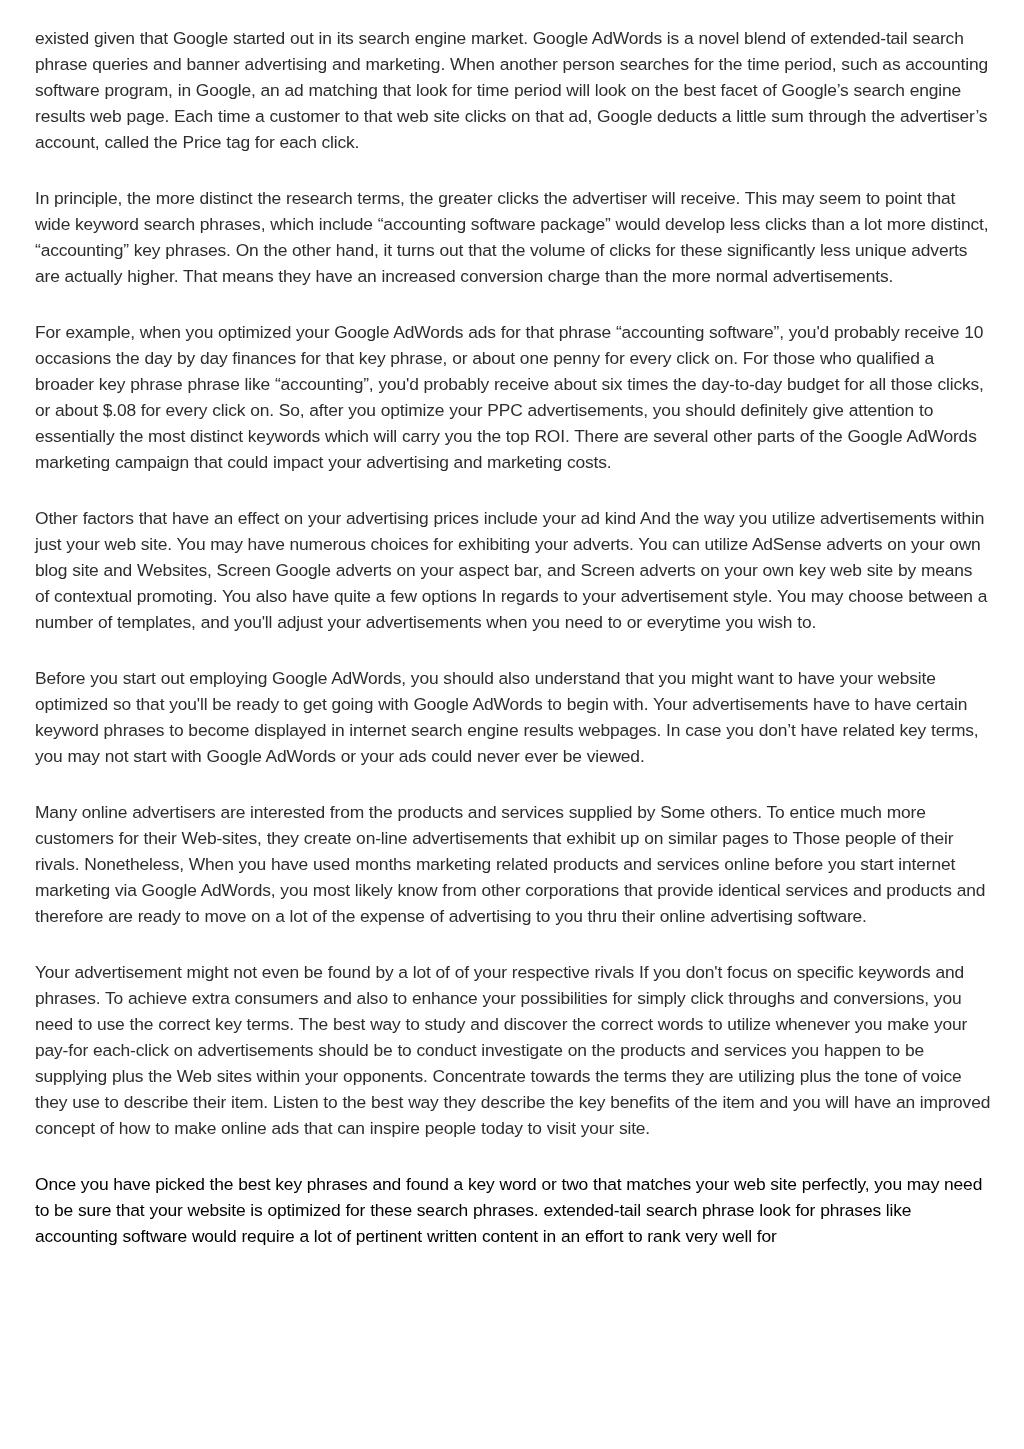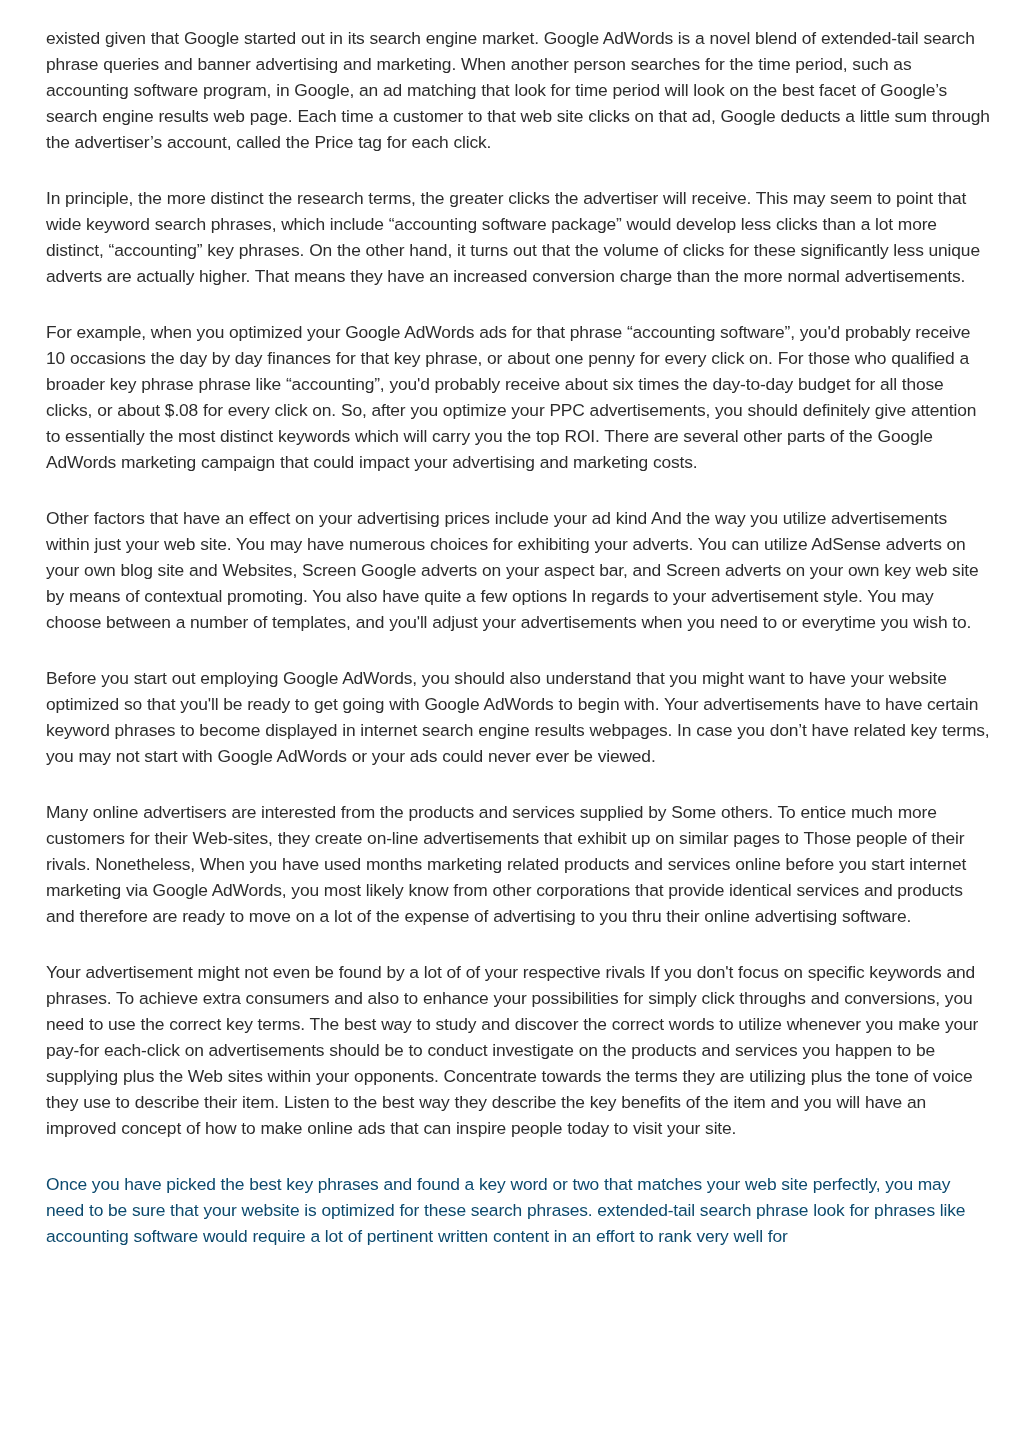--- a/index.html
+++ b/index.html
@@ -9,21 +9,21 @@
   }
   body {
     width: 1024px;
     height: 1449px;
     overflow: hidden;
   }
   .doc-page {
     box-sizing: border-box;
     width: 1024px;
     height: 1449px;
-    padding: 25px 33px 0 46px;
+    padding: 25px 33px 0 35px;
     background: #ffffff;
   }
   .doc-page p {
     margin: 0 0 30px 0;
     font-family: "Liberation Sans", "DejaVu Sans", sans-serif;
     font-size: 17.4px;
     line-height: 26px;
     letter-spacing: -0.15px;
     color: #2d2d2d;
     text-align: left;
@@ -34,14 +34,14 @@
 <body style="background: rgb(255, 255, 255);">
 
 <div class="doc-page">
   <p style="color: rgb(45, 45, 45);">existed given that Google started out in its search engine market. Google AdWords is a novel blend of extended-tail search phrase queries and banner advertising and marketing. When another person searches for the time period, such as accounting software program, in Google, an ad matching that look for time period will look on the best facet of Google’s search engine results web page. Each time a customer to that web site clicks on that ad, Google deducts a little sum through the advertiser’s account, called the Price tag for each click.</p>
   <p style="color: rgb(45, 45, 45);">In principle, the more distinct the research terms, the greater clicks the advertiser will receive. This may seem to point that wide keyword search phrases, which include “accounting software package” would develop less clicks than a lot more distinct, “accounting” key phrases. On the other hand, it turns out that the volume of clicks for these significantly less unique adverts are actually higher. That means they have an increased conversion charge than the more normal advertisements.</p>
   <p style="color: rgb(45, 45, 45);">For example, when you optimized your Google AdWords ads for that phrase “accounting software”, you'd probably receive 10 occasions the day by day finances for that key phrase, or about one penny for every click on. For those who qualified a broader key phrase phrase like “accounting”, you'd probably receive about six times the day-to-day budget for all those clicks, or about $.08 for every click on. So, after you optimize your PPC advertisements, you should definitely give attention to essentially the most distinct keywords which will carry you the top ROI. There are several other parts of the Google AdWords marketing campaign that could impact your advertising and marketing costs.</p>
   <p style="color: rgb(45, 45, 45);">Other factors that have an effect on your advertising prices include your ad kind And the way you utilize advertisements within just your web site. You may have numerous choices for exhibiting your adverts. You can utilize AdSense adverts on your own blog site and Websites, Screen Google adverts on your aspect bar, and Screen adverts on your own key web site by means of contextual promoting. You also have quite a few options In regards to your advertisement style. You may choose between a number of templates, and you'll adjust your advertisements when you need to or everytime you wish to.</p>
   <p style="color: rgb(45, 45, 45);">Before you start out employing Google AdWords, you should also understand that you might want to have your website optimized so that you'll be ready to get going with Google AdWords to begin with. Your advertisements have to have certain keyword phrases to become displayed in internet search engine results webpages. In case you don’t have related key terms, you may not start with Google AdWords or your ads could never ever be viewed.</p>
   <p style="color: rgb(45, 45, 45);">Many online advertisers are interested from the products and services supplied by Some others. To entice much more customers for their Web-sites, they create on-line advertisements that exhibit up on similar pages to Those people of their rivals. Nonetheless, When you have used months marketing related products and services online before you start internet marketing via Google AdWords, you most likely know from other corporations that provide identical services and products and therefore are ready to move on a lot of the expense of advertising to you thru their online advertising software.</p>
   <p style="color: rgb(45, 45, 45);">Your advertisement might not even be found by a lot of of your respective rivals If you don't focus on specific keywords and phrases. To achieve extra consumers and also to enhance your possibilities for simply click throughs and conversions, you need to use the correct key terms. The best way to study and discover the correct words to utilize whenever you make your pay-for each-click on advertisements should be to conduct investigate on the products and services you happen to be supplying plus the Web sites within your opponents. Concentrate towards the terms they are utilizing plus the tone of voice they use to describe their item. Listen to the best way they describe the key benefits of the item and you will have an improved concept of how to make online ads that can inspire people today to visit your site.</p>
-  <p style="color: #0c4a6e;">Once you have picked the best key phrases and found a key word or two that matches your web site perfectly, you may need to be sure that your website is optimized for these search phrases. extended-tail search phrase look for phrases like accounting software would require a lot of pertinent written content in an effort to rank very well for</p>
+  <p style="color: #000000;">Once you have picked the best key phrases and found a key word or two that matches your web site perfectly, you may need to be sure that your website is optimized for these search phrases. extended-tail search phrase look for phrases like accounting software would require a lot of pertinent written content in an effort to rank very well for</p>
 </div>
 
 </body></html>

